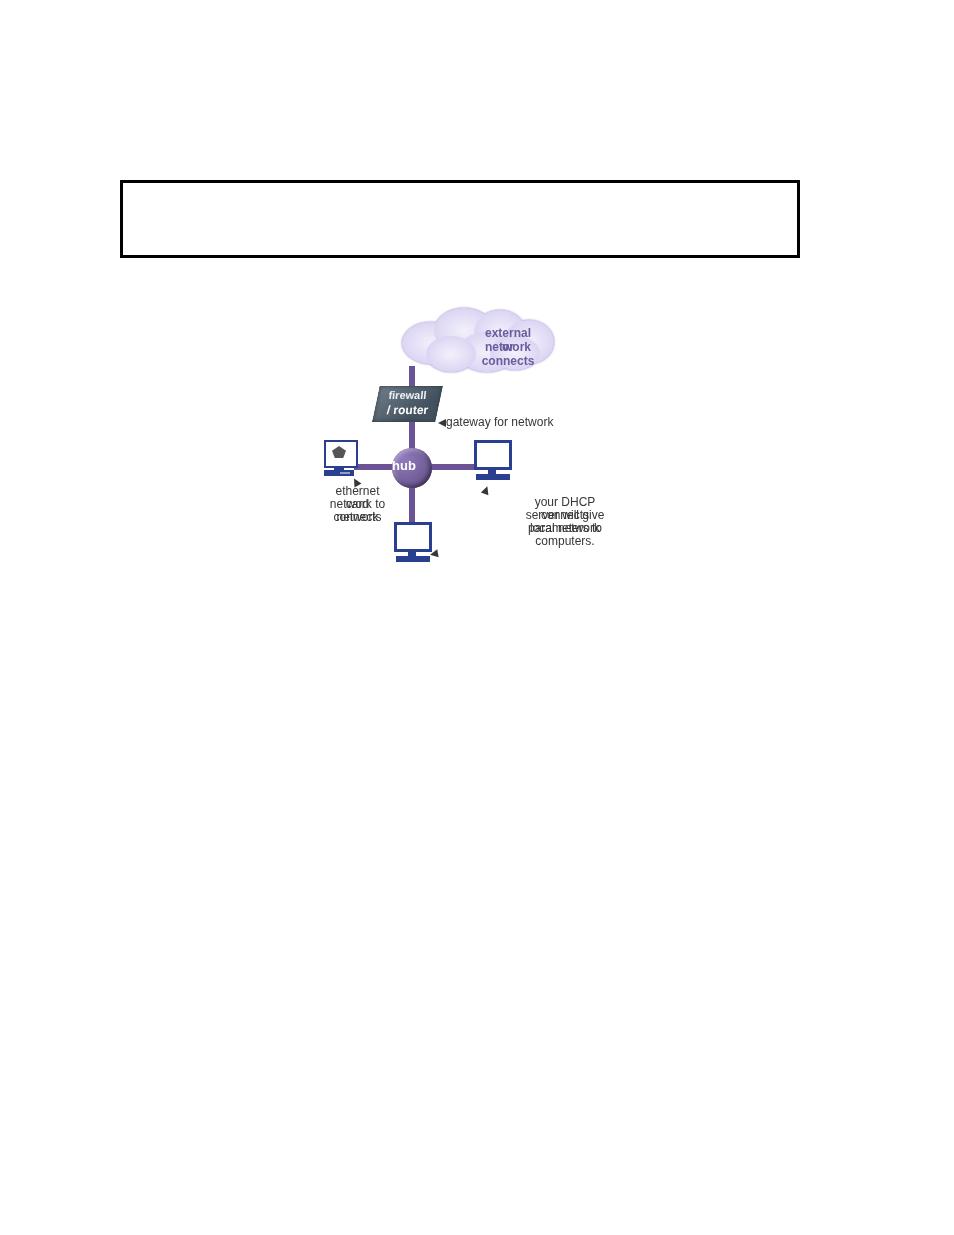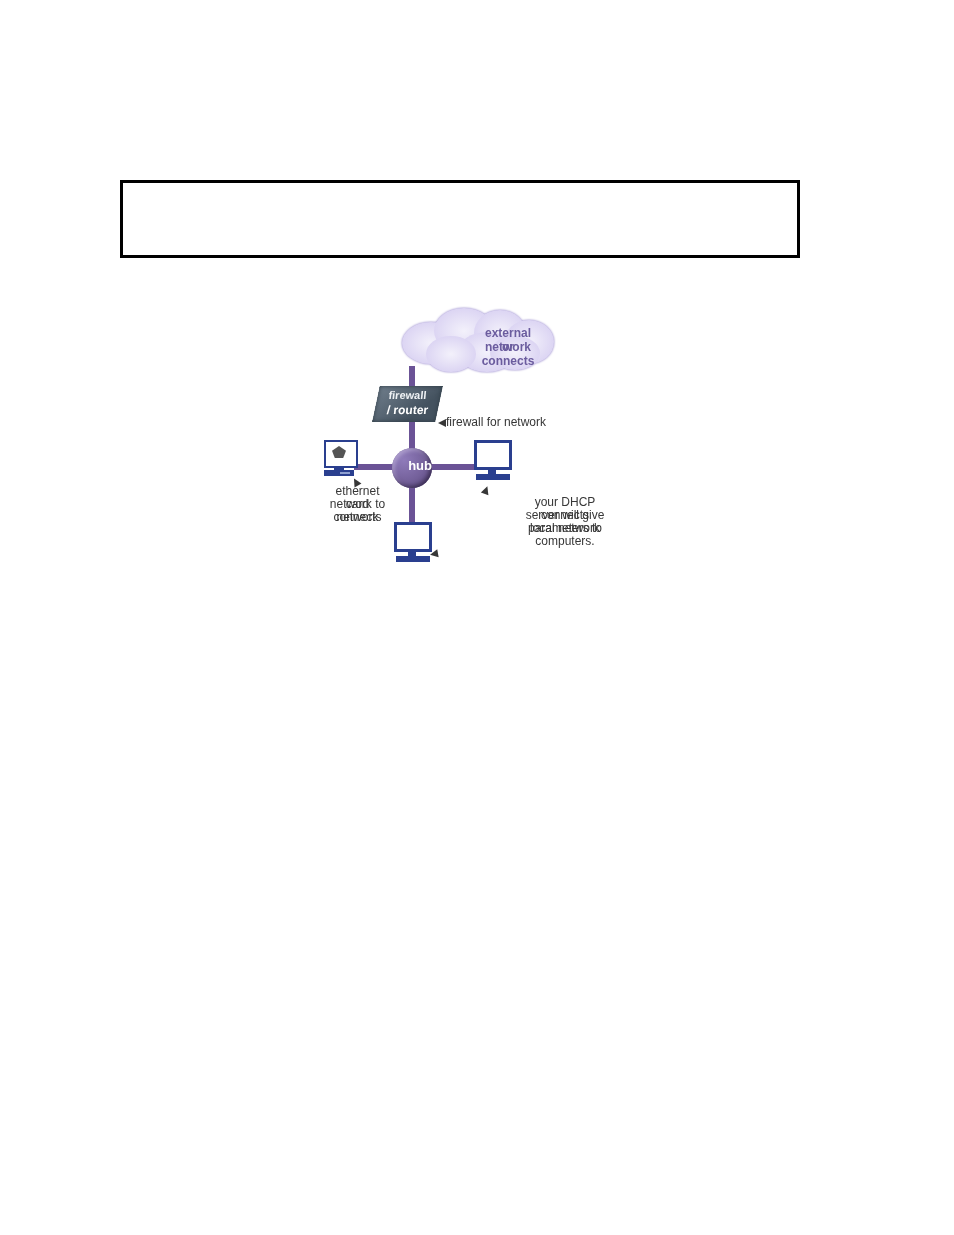--- a/index.html
+++ b/index.html
@@ -25,21 +25,21 @@
   .c-hub-left{left:78px;top:156px;width:52px;height:6px}
   .c-hub-right{left:154px;top:156px;width:48px;height:6px}
   .c-hub-down{left:133px;top:172px;width:6px;height:46px}
 
   .firewall{left:100px;top:78px;width:63px;height:36px}
   .firewall .box{left:0;top:0;width:63px;height:36px;background:linear-gradient(135deg,#6f7d8b 0%,#44525f 70%);transform:skewX(-12deg);box-shadow:inset 0 0 4px #2c3942}
   .firewall .t1{left:0;top:3px;width:63px;text-align:center;color:#eef1f4;font-weight:bold;font-size:11px;transform:skewX(-6deg)}
   .firewall .t2{left:0;top:17px;width:63px;text-align:center;color:#fff;font-weight:bold;font-size:12px;transform:skewX(-6deg)}
 
   .hub{left:116px;top:140px;width:40px;height:40px;border-radius:50%;background:radial-gradient(circle at 30% 30%,#8f7bba,#5d4a80);box-shadow:inset -2px -2px 4px #3c2f55,inset 2px 2px 4px #b6a7d6}
-  .hub-label{left:116px;top:150px;width:40px;text-align:right;color:#fff;font-weight:bold;font-size:13px}
+  .hub-label{left:116px;top:150px;width:40px;text-align:left;color:#fff;font-weight:bold;font-size:13px}
 
   .server{left:48px;top:132px;width:32px;height:42px}
   .server .mon{left:0;top:0;width:30px;height:24px;border:2px solid #2a3f8f;background:#fff}
   .server .mon .chip{left:6px;top:4px;width:14px;height:12px;background:#555;clip-path:polygon(50% 0,100% 40%,80% 100%,20% 100%,0 40%)}
   .server .stand{left:10px;top:26px;width:10px;height:4px;background:#2a3f8f}
   .server .base{left:0;top:30px;width:30px;height:6px;background:#2a3f8f}
   .server .slot{left:16px;top:32px;width:10px;height:2px;background:#8fa0d0}
 
   .pc-right{left:198px;top:132px}
   .pc-bottom{left:118px;top:214px}
@@ -114,21 +114,21 @@
         <div class="stand"></div>
         <div class="base"></div>
     </div>
 
     <div class="pc pc-bottom">
       <div class="mon"></div>
         <div class="stand"></div>
         <div class="base"></div>
     </div>
 
-    <div class="lbl lbl-gateway">firewall for network</div>
+    <div class="lbl lbl-gateway">gateway for network</div>
     <div class="lbl lbl-eth">
       <span>ethernet card connects</span>
         <br>
         <span>network to network</span>
     </div>
     <div class="lbl lbl-dhcp">
       <span>your DHCP server will give</span>
         <br>
       <span>connects parameters to</span>
         <br>

